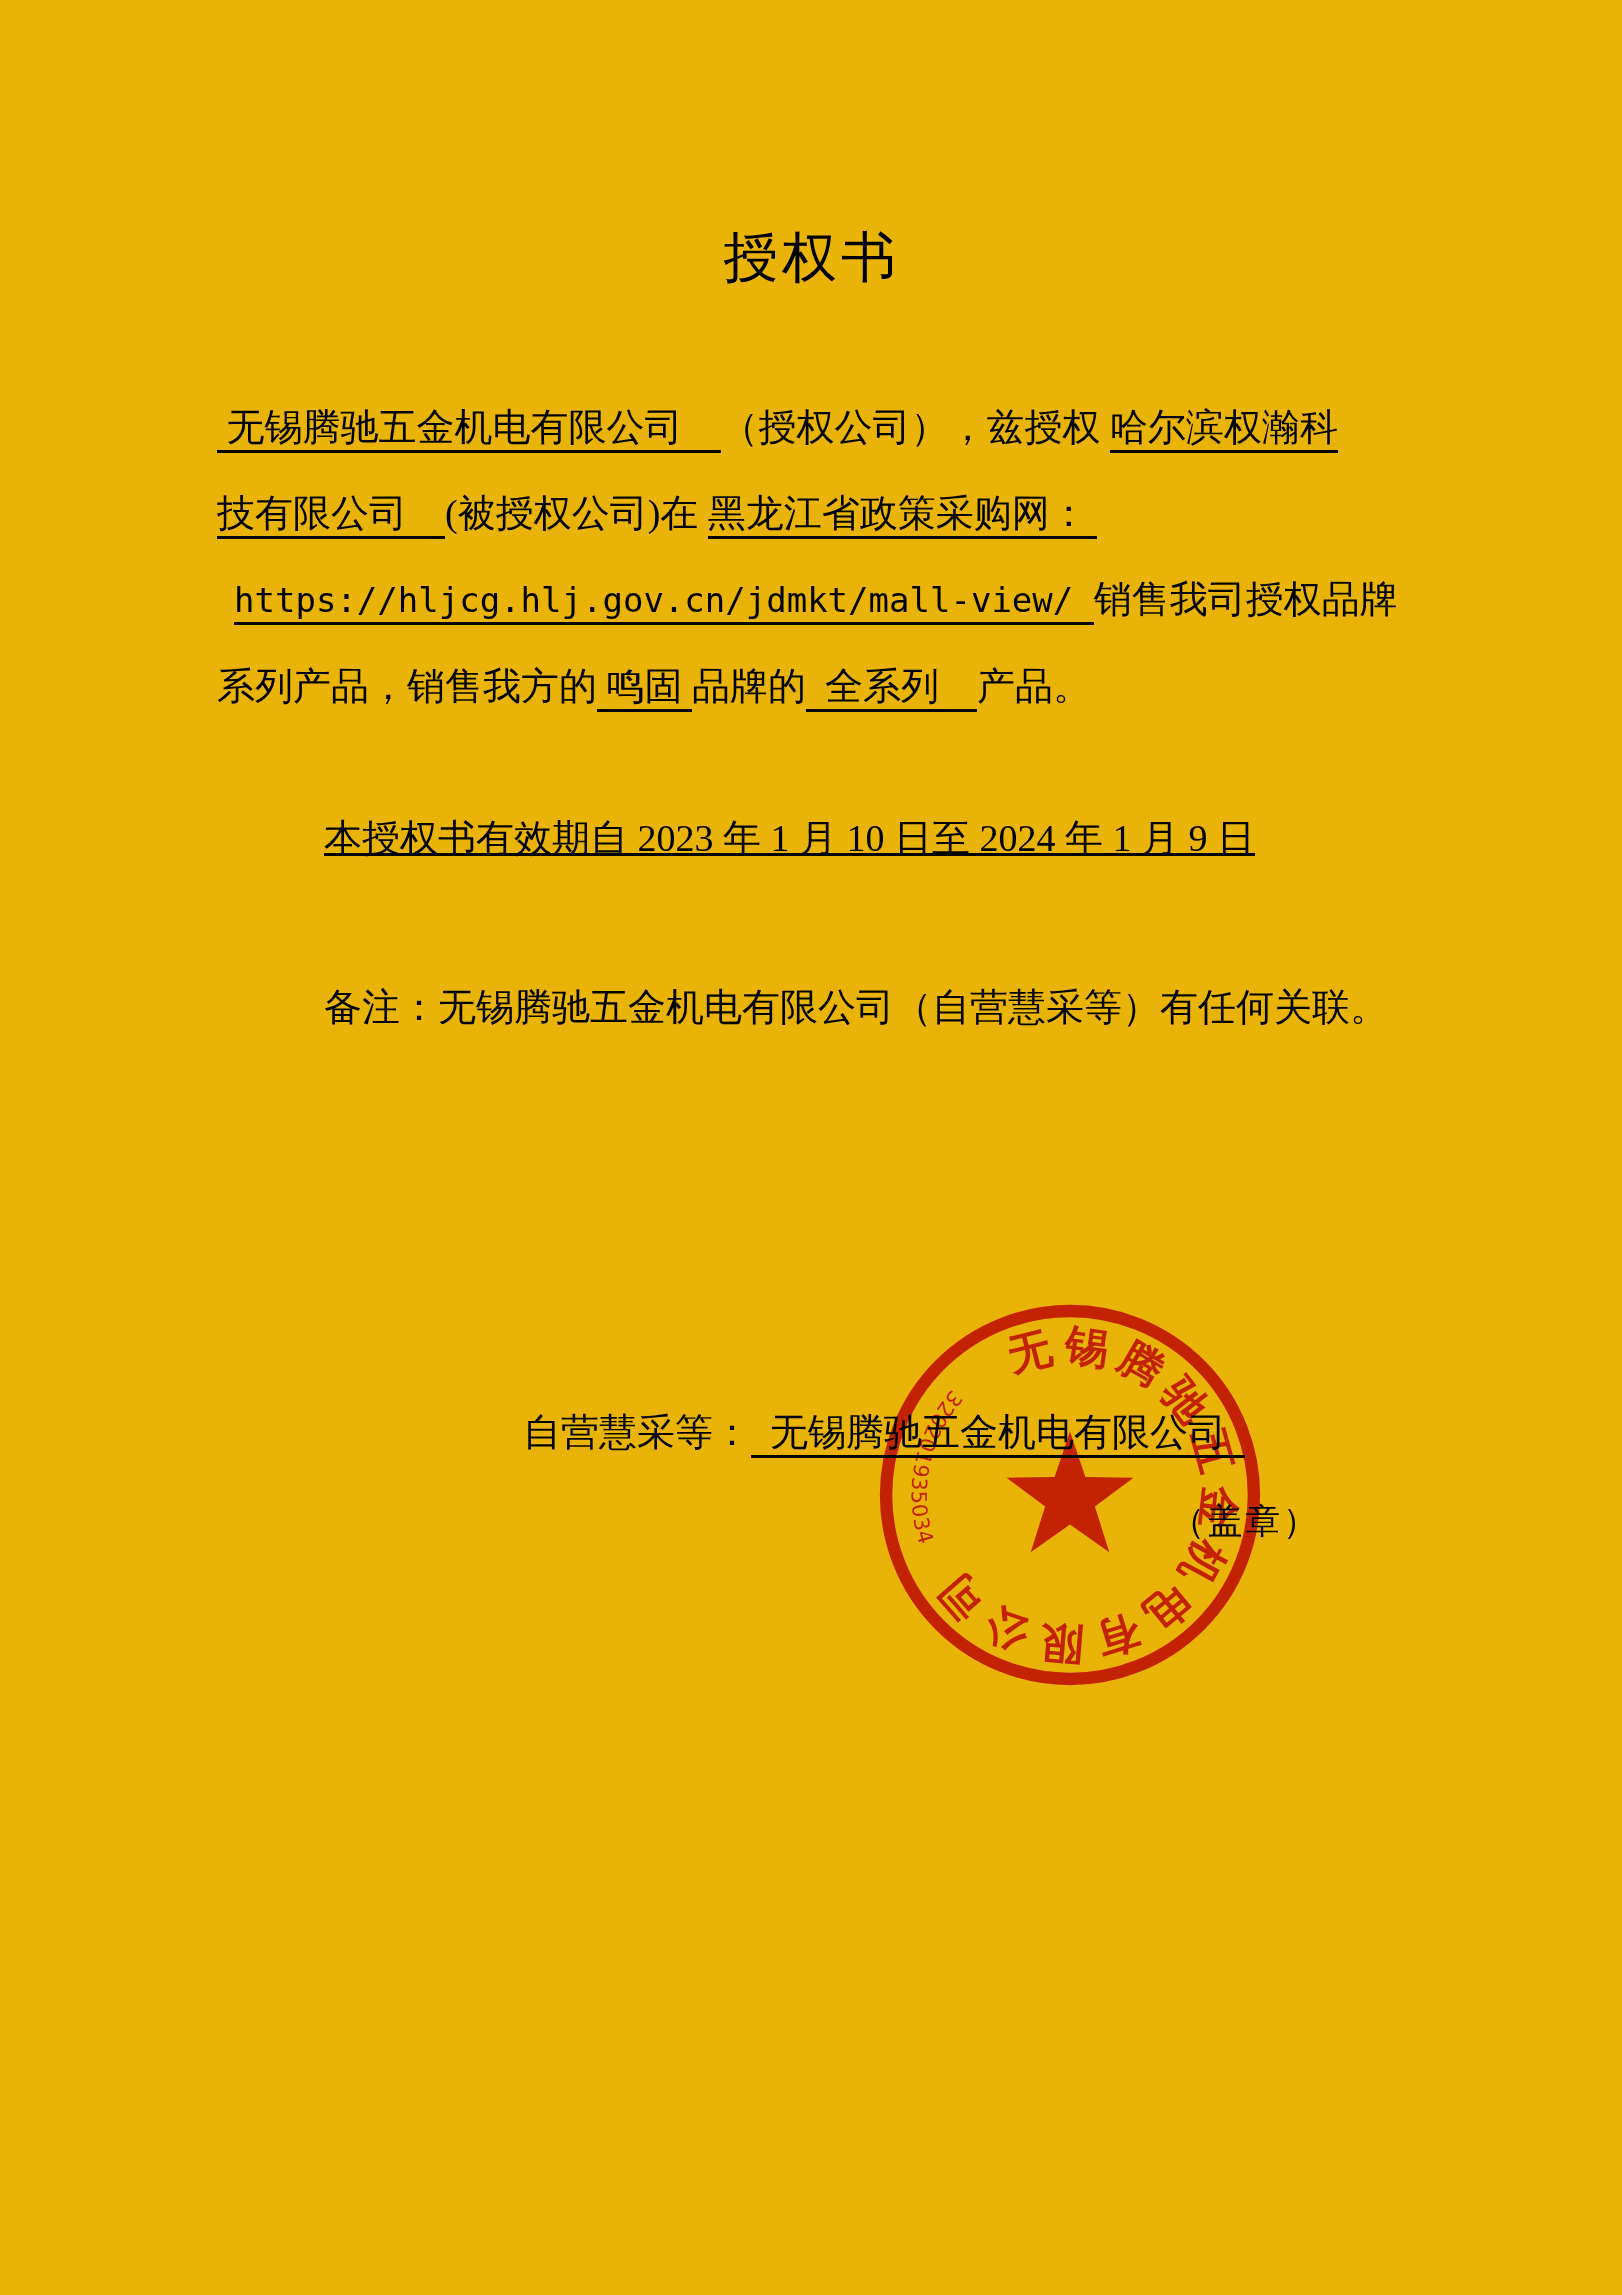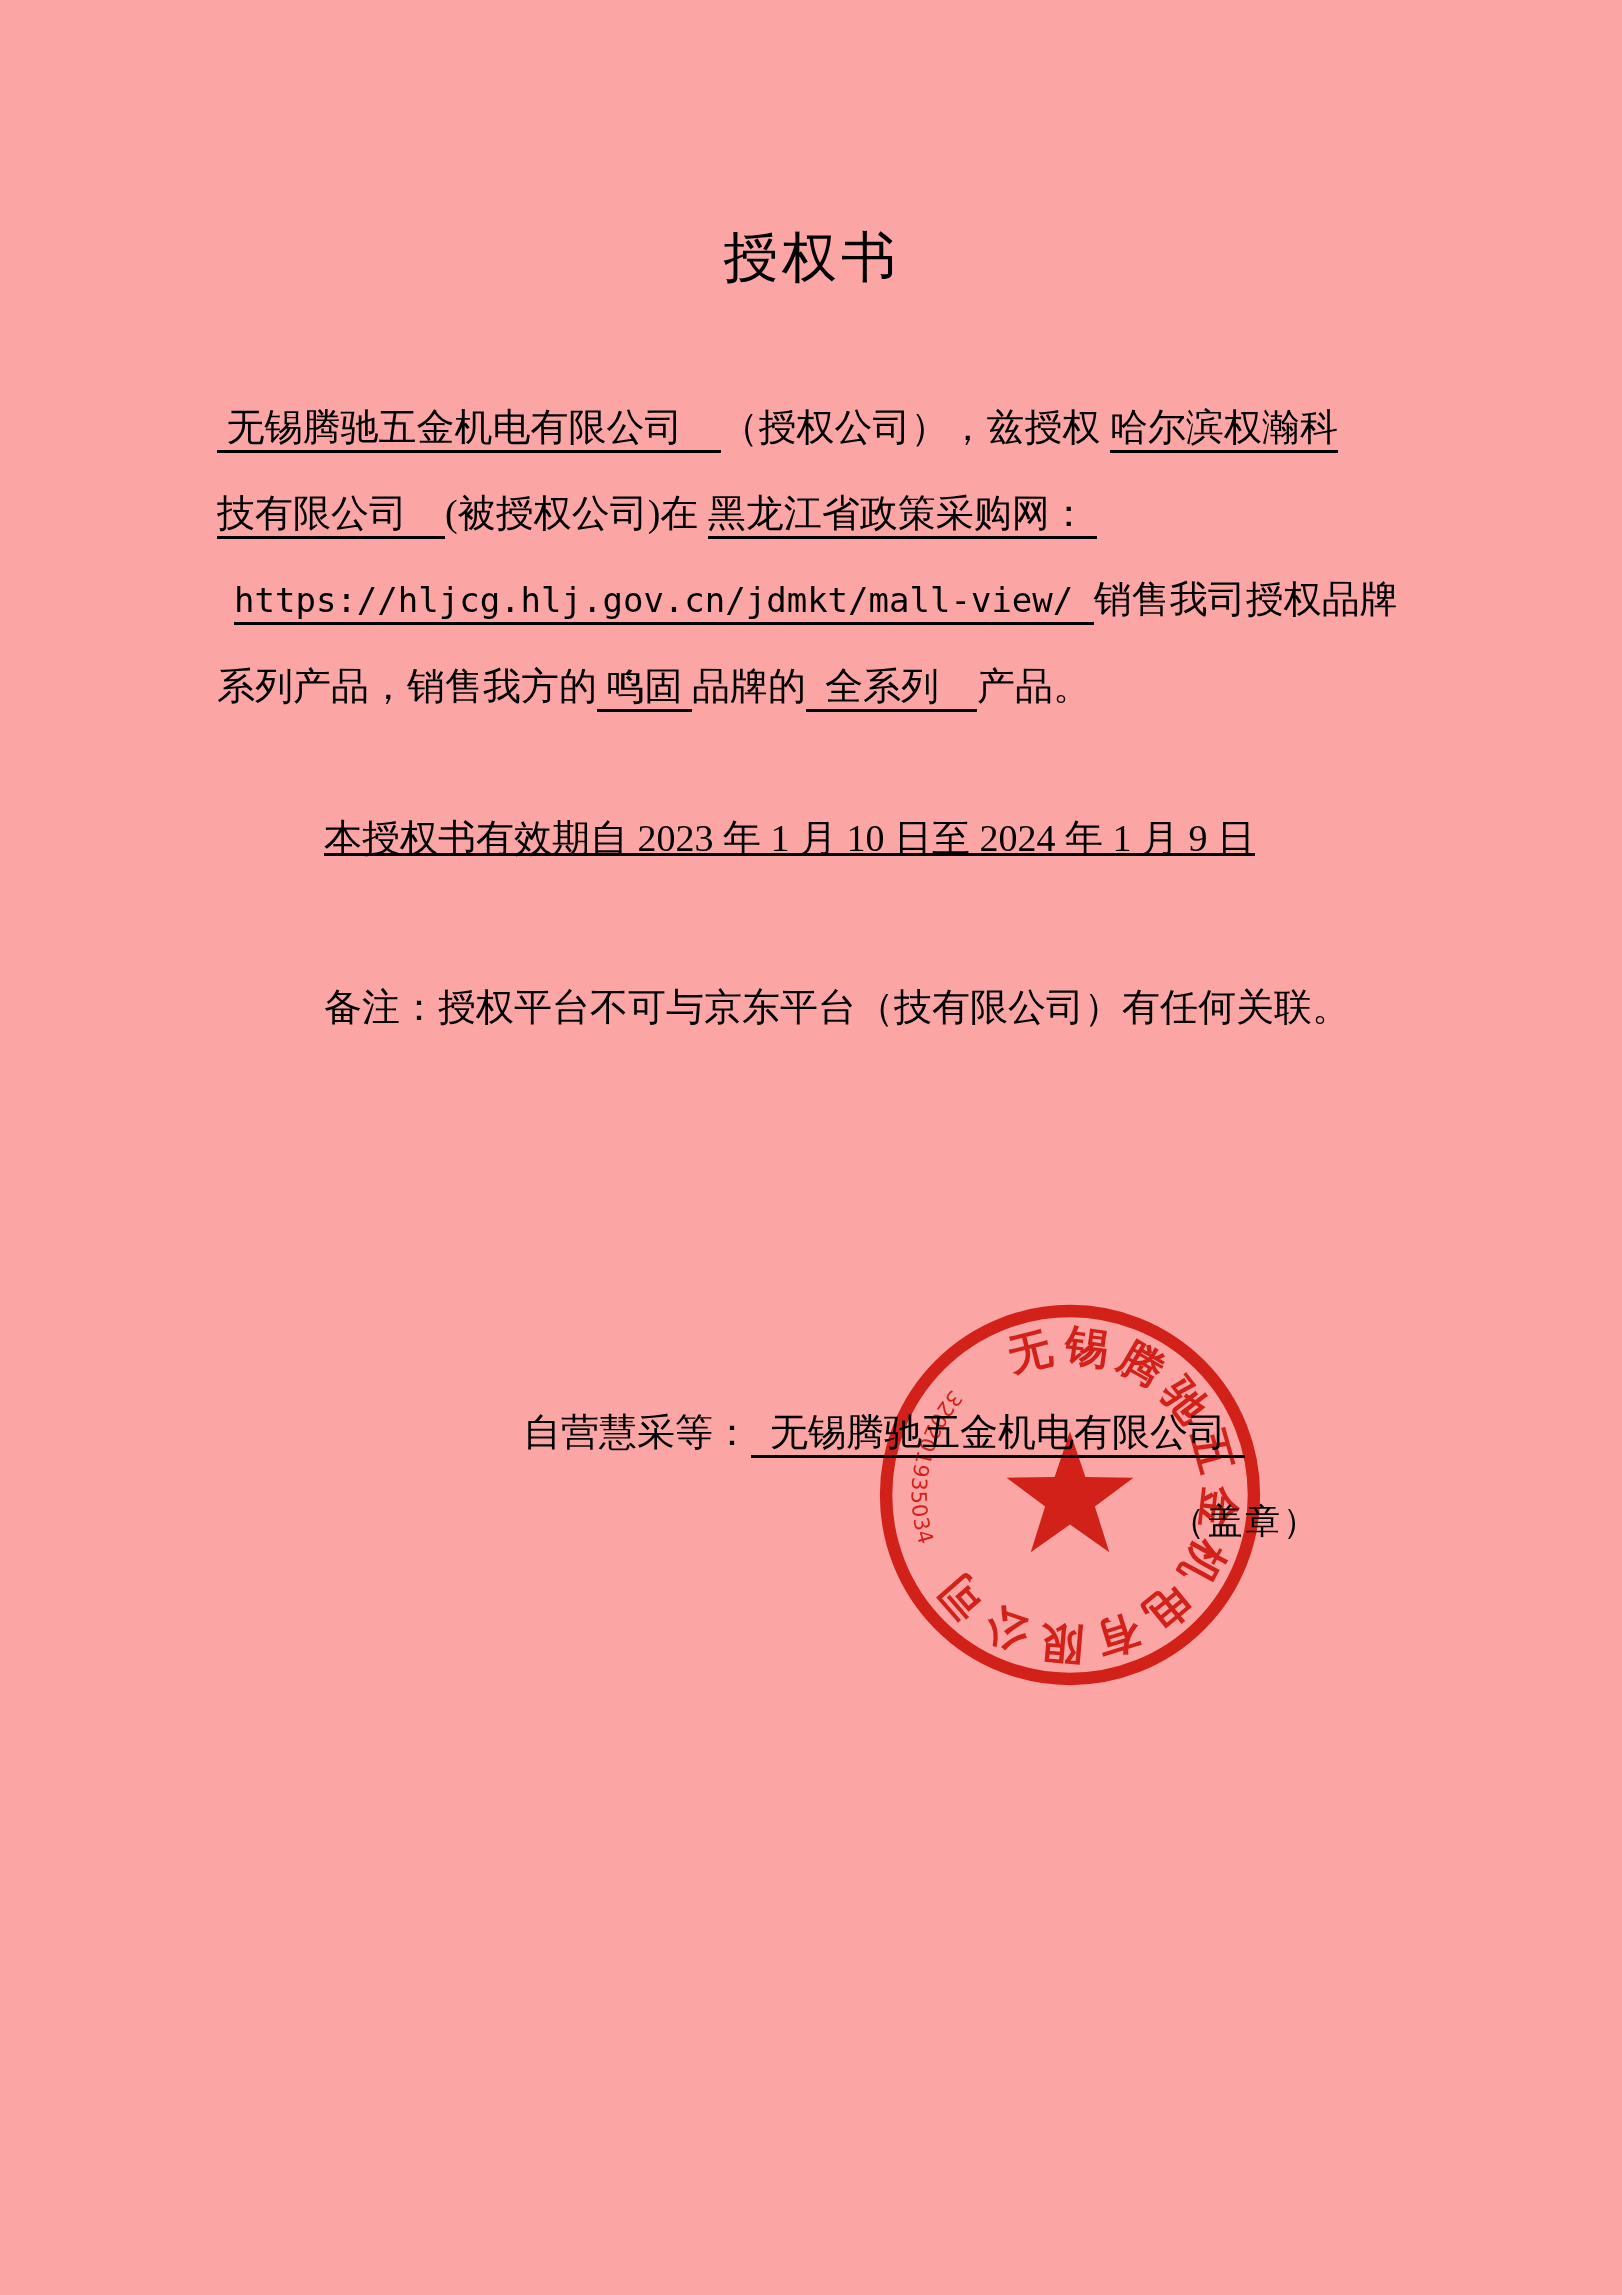--- a/index.html
+++ b/index.html
@@ -1,19 +1,19 @@
 <!DOCTYPE html>
 <html style="font-size:10.5px"><head>
 <meta charset="utf-8">
 <style>
   html,body{margin:0;padding:0;background:#888;}
   .page{
     position:relative;
     width:1623px;height:2295px;
-    background:#fca5a5;
+    background:#eab308;
     overflow:hidden;
     font-family:"Liberation Serif","DejaVu Serif",serif;
     color:#000;
   }
   .doc-title{
     position:absolute;top:221px;left:0;right:0;
     text-align:center;
     font-size:55px;
     letter-spacing:3.9px;
     white-space:pre;
@@ -66,21 +66,21 @@
 <body>
 
 <div class="page">
 
   <div class="doc-title">授权书</div>
 
   <div class="para"><div><span class="u"> 无锡腾驰五金机电有限公司    </span><span class="">（授权公司），兹授权 </span><span class="u">哈尔滨权瀚科</span></div><div><span class="u">技有限公司    </span><span class="">(被授权公司)在 </span><span class="u">黑龙江省政策采购网： </span></div><div><span class="u mono">https://hljcg.hlj.gov.cn/jdmkt/mall-view/ </span><span class="">销售我司授权品牌</span></div><div><span class="">系列产品，销售我方的</span><span class="u"> 鸣固 </span><span class="">品牌的</span><span class="u">  全系列    </span><span class="">产品。</span></div></div>
 
   <div class="validity">本授权书有效期自 2023 年 1 月 10 日至 2024 年 1 月 9 日</div>
 
-  <div class="note">备注：授权平台不可与京东平台（技有限公司）有任何关联。</div>
+  <div class="note">备注：无锡腾驰五金机电有限公司（自营慧采等）有任何关联。</div>
 
   <div class="sig-line"><span>自营慧采等：</span><span class="u">  无锡腾驰五金机电有限公司  </span></div>
 
   <div class="seal-hint">（盖章）</div>
 
   <svg class="seal" viewBox="0 0 660 660" xmlns="http://www.w3.org/2000/svg">
     <defs>
       <path id="sealNameArc" d="M 243.4 144.2 A 205 205 0 1 1 152.5 432.5"></path>
       <path id="sealNumArc" d="M 150.2 168.1 A 242 242 0 0 0 99.8 404.8"></path>
     </defs>

